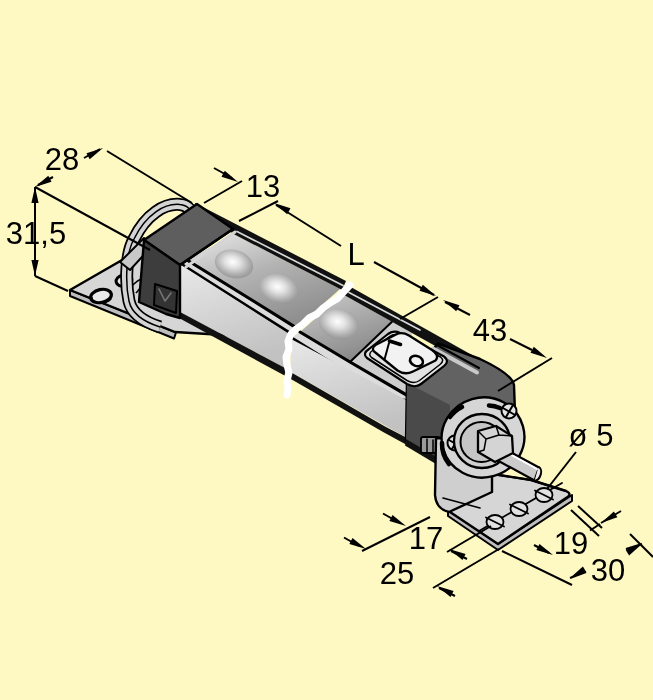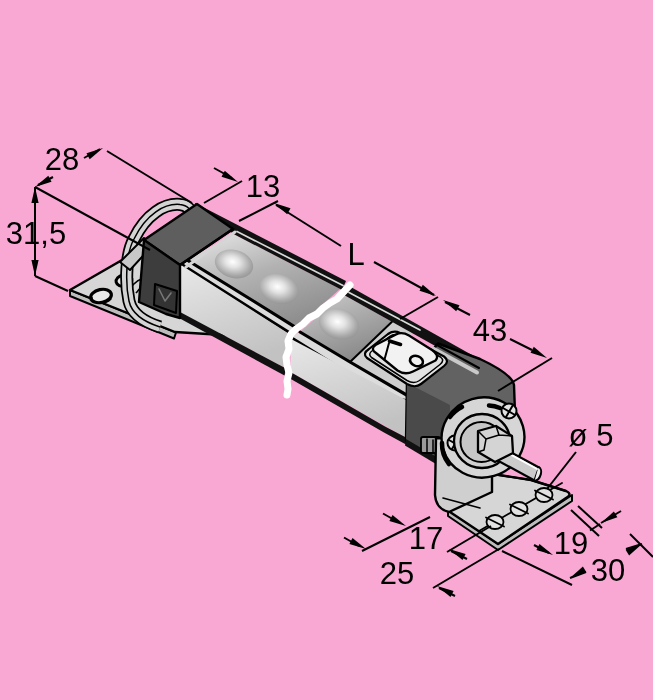--- a/index.html
+++ b/index.html
@@ -1,16 +1,16 @@
 <!DOCTYPE html>
 <html><head>
 <meta charset="utf-8">
 <style>
 html,body{margin:0;padding:0;background:#fff;}
-#wrap{width:653px;height:700px;position:relative;overflow:hidden;background:#f9a8d4;}
+#wrap{width:653px;height:700px;position:relative;overflow:hidden;background:#fef9c3;}
 text{font-family:"Liberation Sans",sans-serif;fill:#000;-webkit-font-smoothing:antialiased;}
 </style>
 </head>
 <body>
 <div id="wrap">
 <svg width="653" height="700" viewBox="0 0 653 700" xmlns="http://www.w3.org/2000/svg">
 <defs>
 <linearGradient id="winGradL" x1="0" y1="0" x2="0.55" y2="1">
  <stop offset="0" stop-color="#e9e9e9"></stop>
  <stop offset="0.5" stop-color="#b2b2b2"></stop>

